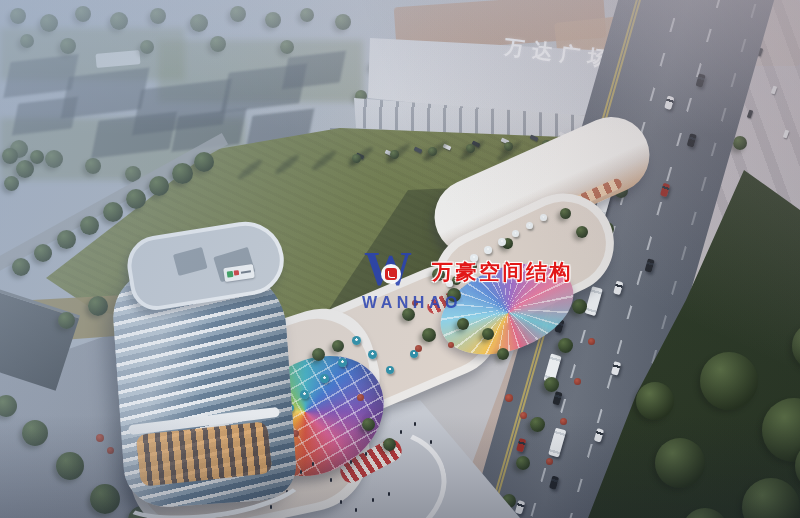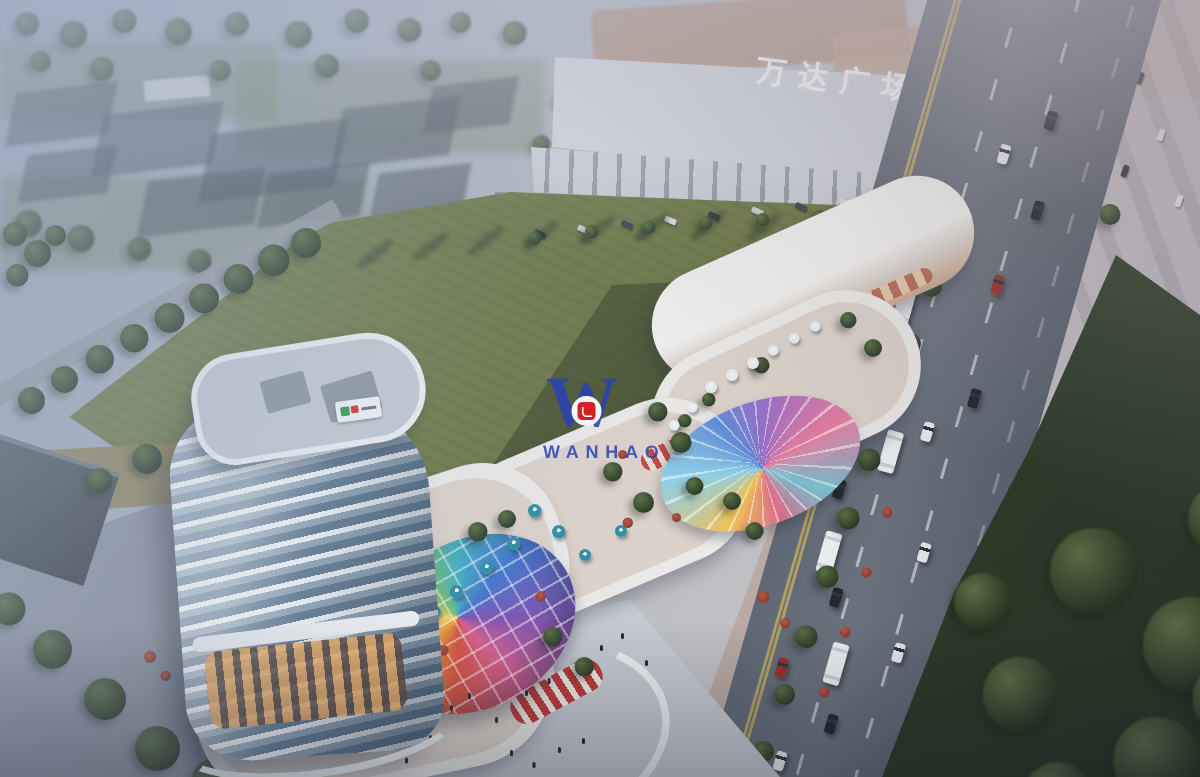--- a/index.html
+++ b/index.html
@@ -130,21 +130,21 @@
   #fog2{inset:0;z-index:20;pointer-events:none;background:
     linear-gradient(to top,rgba(22,28,44,.30) 0%,rgba(0,0,0,0) 20%),
     linear-gradient(250deg,rgba(18,26,38,.18) 0%,rgba(0,0,0,0) 45%);}
   #watermark{left:362px;top:246px;width:220px;height:68px;z-index:30;}
   #wm-w{position:absolute;left:2px;top:0px;font-size:48px;line-height:46px;font-weight:bold;
     color:rgba(41,66,178,.88);font-family:"Liberation Serif",serif;}
   #wm-circle{position:absolute;left:19px;top:18px;width:20px;height:20px;border-radius:50%;background:rgba(255,255,255,.95);}
   #wm-glyph{position:absolute;left:4px;top:4px;width:12px;height:12px;border-radius:3px;background:#d42222;}
   #wm-glyph::after{content:"";position:absolute;left:3px;top:3px;width:6px;height:6px;
     border-left:1.5px solid #fff;border-bottom:1.5px solid #fff;border-radius:0 0 0 3px;}
-  #wm-name{position:absolute;left:0px;top:48px;font-size:12px;font-weight:bold;letter-spacing:4.5px;
+  #wm-name{position:absolute;left:0px;top:48px;font-size:16px;font-weight:bold;letter-spacing:4.5px;
     color:rgba(41,66,178,.85);white-space:nowrap;}
   .wm-red{position:absolute;color:var(--watermark-red,#e21818);font-weight:800;white-space:nowrap;
     text-shadow:-1px -1px 0 rgba(255,255,255,.9),1px -1px 0 rgba(255,255,255,.9),-1px 1px 0 rgba(255,255,255,.9),1px 1px 0 rgba(255,255,255,.9),0 0 3px rgba(255,255,255,.55);}
   #wm-cn{left:70px;top:12px;font-size:21px;letter-spacing:2.5px;}
   #wm-url{left:56px;top:36px;font-size:18px;letter-spacing:.5px;font-family:"Liberation Mono",monospace;}
 </style>
 </head>
 <body>
 
 <div id="scene">
@@ -277,20 +277,21 @@
 
   <div id="fog1" class="abs"></div>
   <div id="fog2" class="abs"></div>
 
   <div id="watermark" class="abs">
     <span id="wm-w">W</span>
     <span id="wm-circle">
         <span id="wm-glyph"></span>
       </span>
     <div id="wm-name">WANHAO</div>
+    <div id="wm-cn" class="wm-red">万豪空间结构</div>
   </div>
 <div class="abs tree" style="left: 12px; top: 258px; width: 18px; height: 18px;"></div>
     <div class="abs tree" style="left: 34px; top: 244px; width: 18px; height: 18px;"></div>
     <div class="abs tree" style="left: 57px; top: 230px; width: 19px; height: 19px;"></div>
     <div class="abs tree" style="left: 80px; top: 216px; width: 19px; height: 19px;"></div>
     <div class="abs tree" style="left: 103px; top: 202px; width: 20px; height: 20px;"></div>
     <div class="abs tree" style="left: 126px; top: 189px; width: 20px; height: 20px;"></div>
     <div class="abs tree" style="left: 149px; top: 176px; width: 20px; height: 20px;"></div>
     <div class="abs tree" style="left: 172px; top: 163px; width: 21px; height: 21px;"></div>
     <div class="abs tree" style="left: 194px; top: 152px; width: 20px; height: 20px;"></div>

